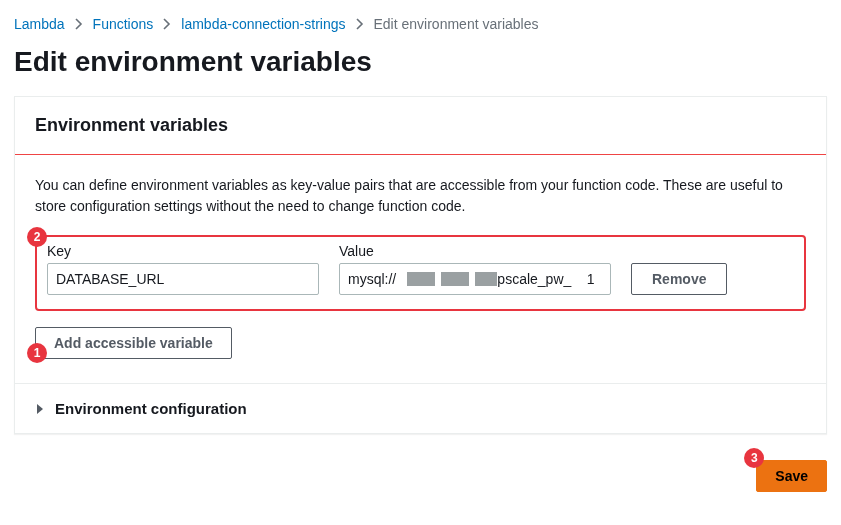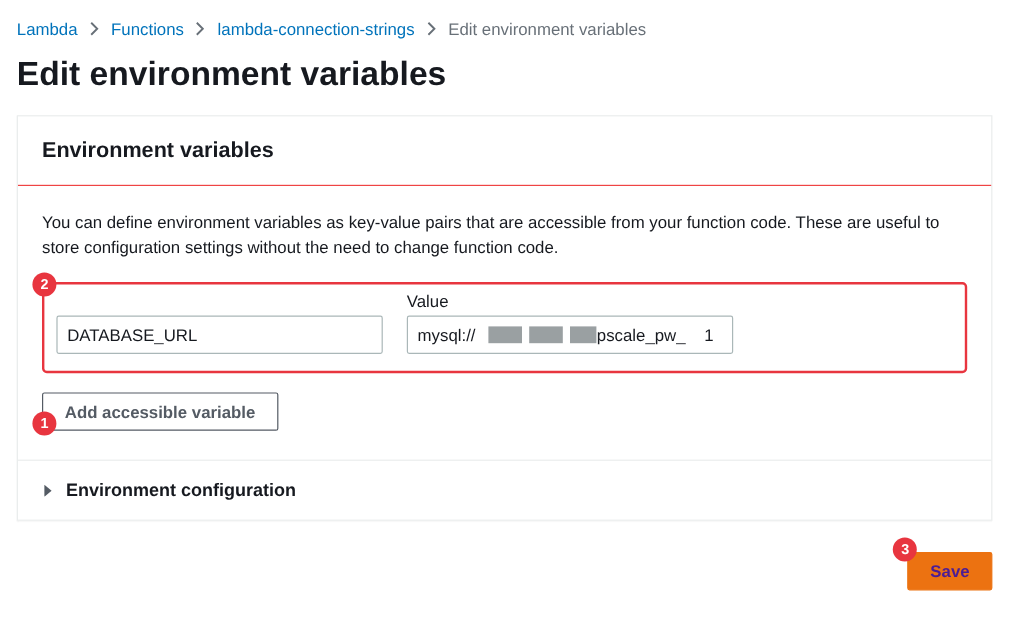--- a/index.html
+++ b/index.html
@@ -111,21 +111,21 @@
     font-weight: 700;
     border: 1px solid #545b64;
     background: #fff;
     color: #545b64;
     border-radius: 2px;
     cursor: pointer;
   }
   .btn-primary {
     background: #ec7211;
     border-color: #ec7211;
-    color: #4c1d95;
+    color: #000000;
   }
   .btn-link {
     border: none;
     background: none;
     color: #545b64;
     font-weight: 700;
   }
   .btn-remove { padding: 0 20px; }
 
   .add-row { position: relative; margin-top: 16px; }
@@ -200,31 +200,35 @@
 
   <div class="panel-body">
     <p class="helptext">
       <span>You can define environment variables as key-value pairs that are accessible from your function code. These are useful to store configuration settings without the need to change function code. </span>
     </p>
 
     <div class="highlighted-region">
       <span class="badge" style="top:-10px; left:-10px;">2</span>
       <div class="row">
         <div class="col-key">
+          <label class="field-label">Key</label>
           <input type="text" class="text-input" value="DATABASE_URL" style="">
         </div>
         <div class="col-value">
           <label class="field-label">Value</label>
           <div class="value-wrap">
             <input type="text" class="text-input" value="mysql://                         :pscale_pw_    1" style="">
             <span class="redaction r1"></span>
             <span class="redaction r2"></span>
             <span class="redaction r3"></span>
           </div>
         </div>
+        <div>
+          <button class="btn btn-remove">Remove</button>
+        </div>
       </div>
     </div>
 
     <div class="add-row">
       <span class="badge" style="top:16px; left:-8px;">1</span>
       <button class="btn">Add accessible variable</button>
     </div>
   </div>
 
   <div class="panel-section">

